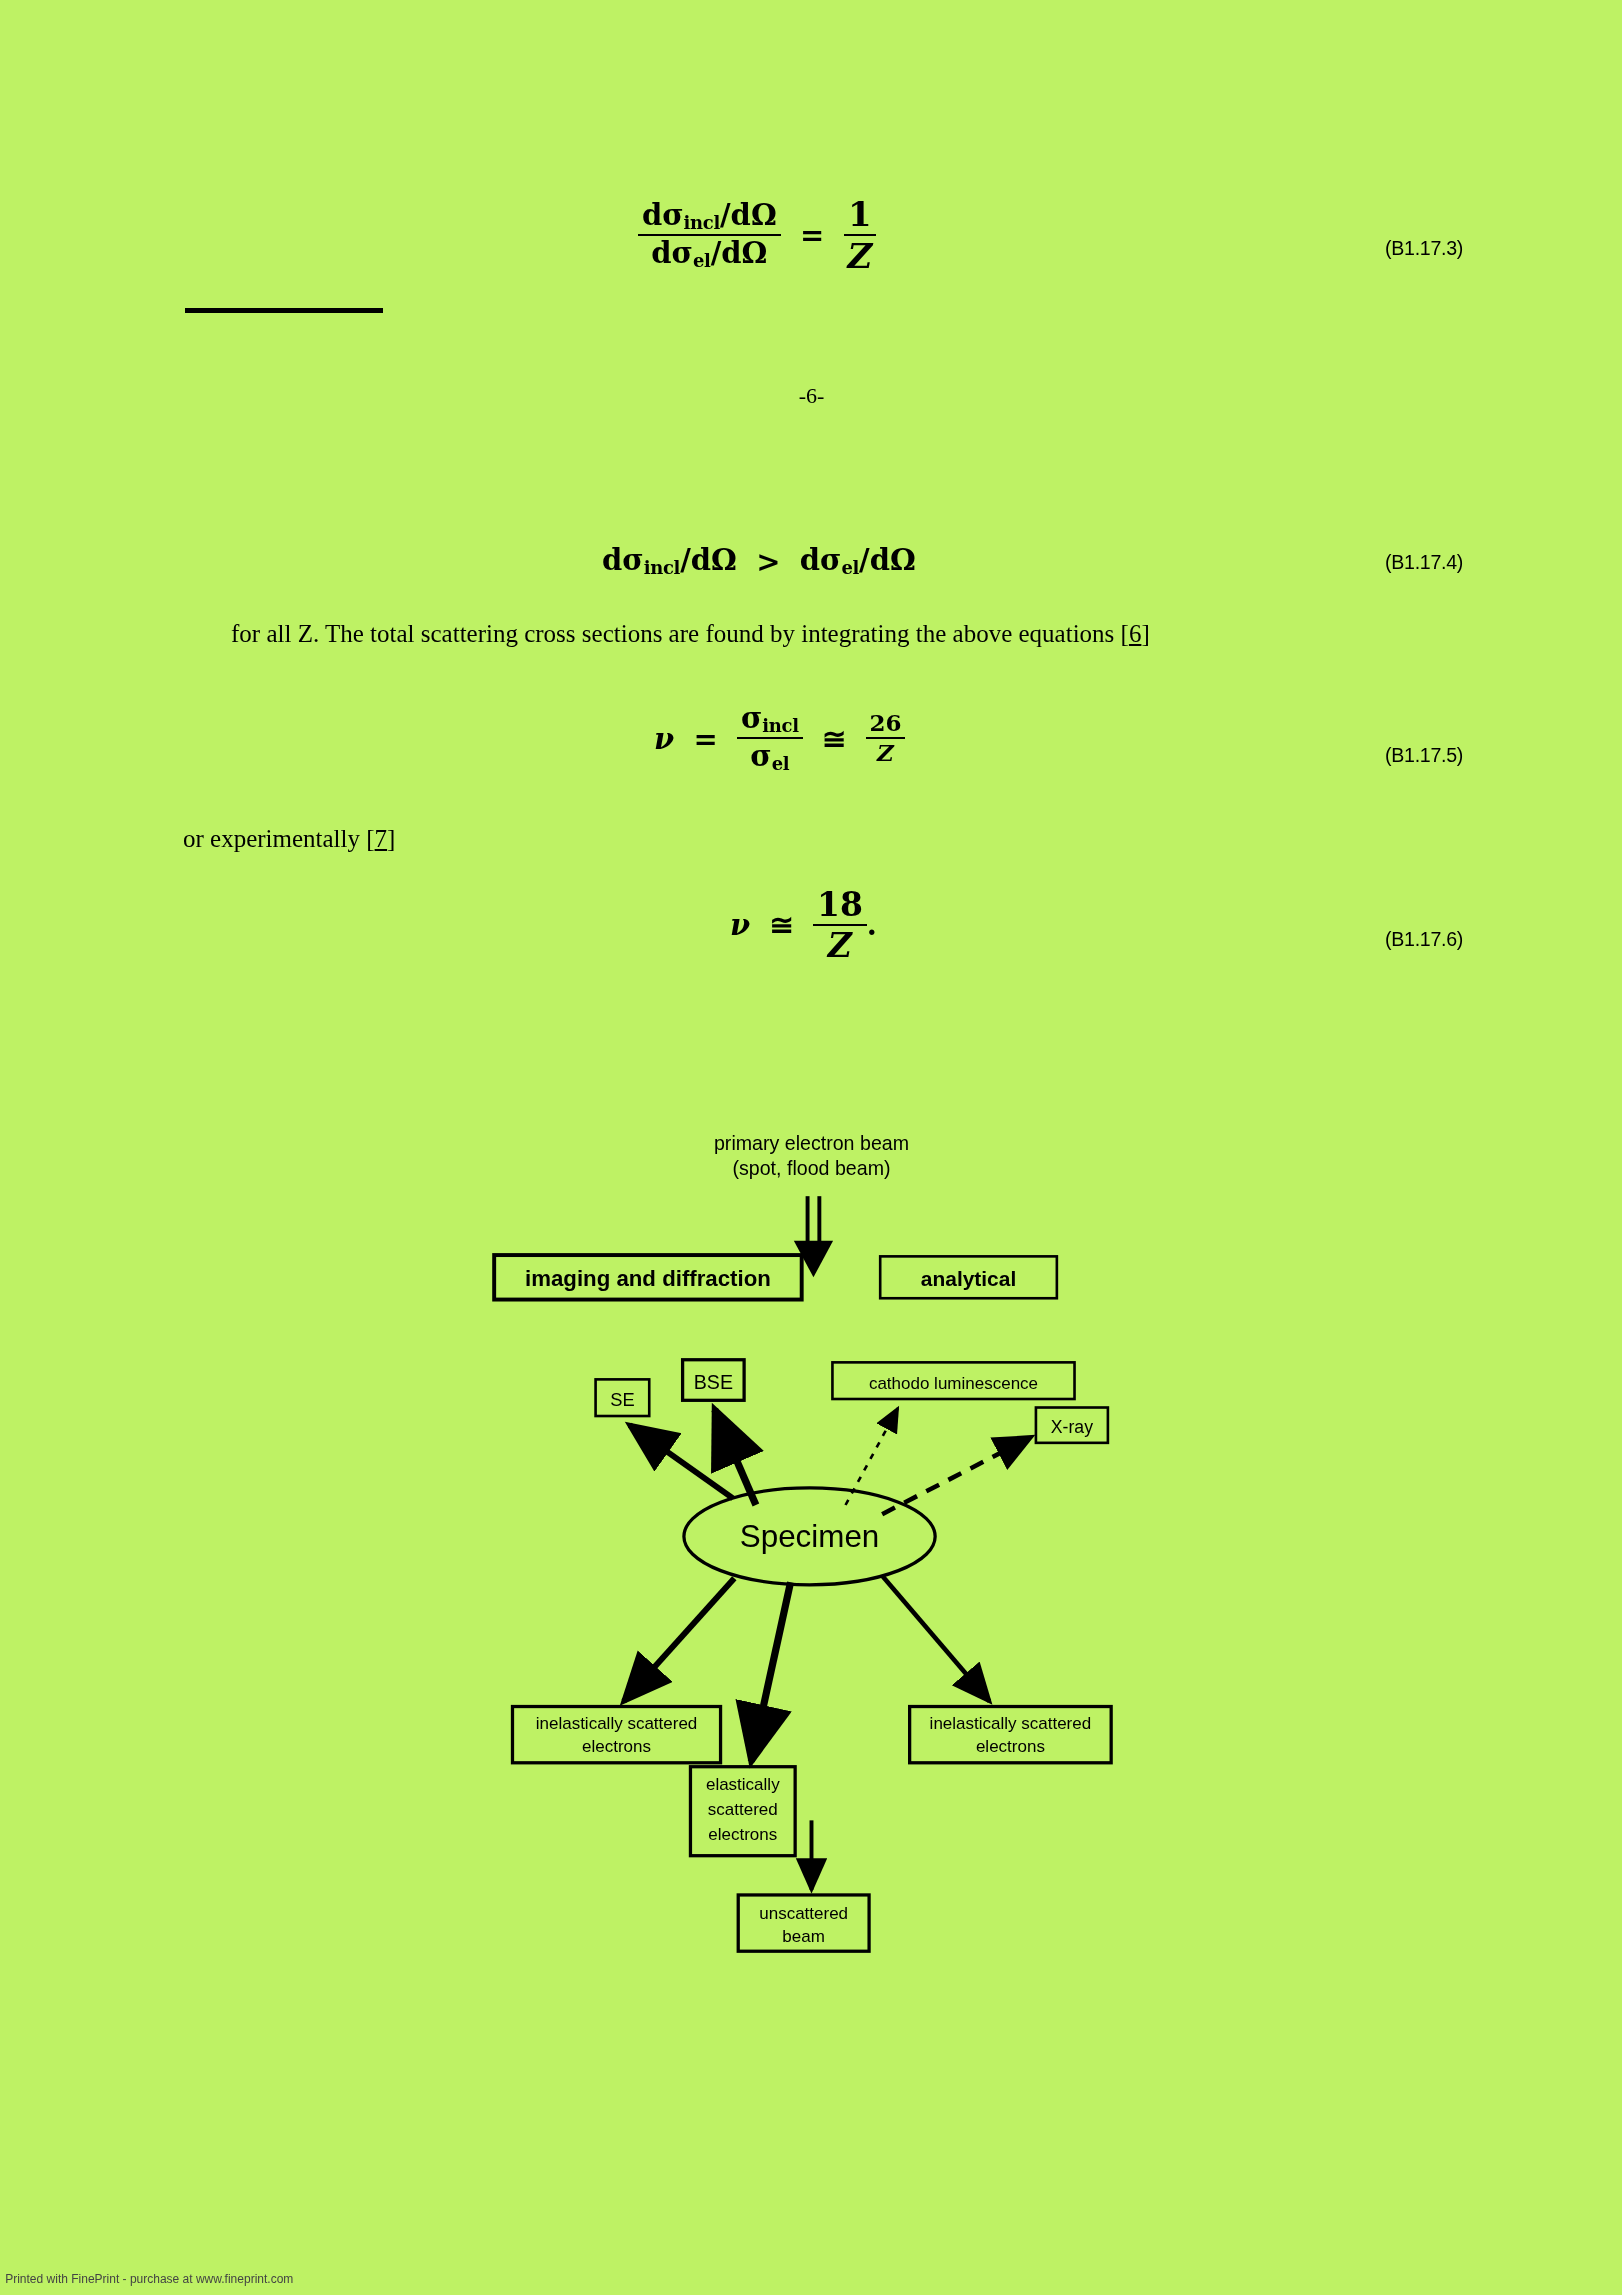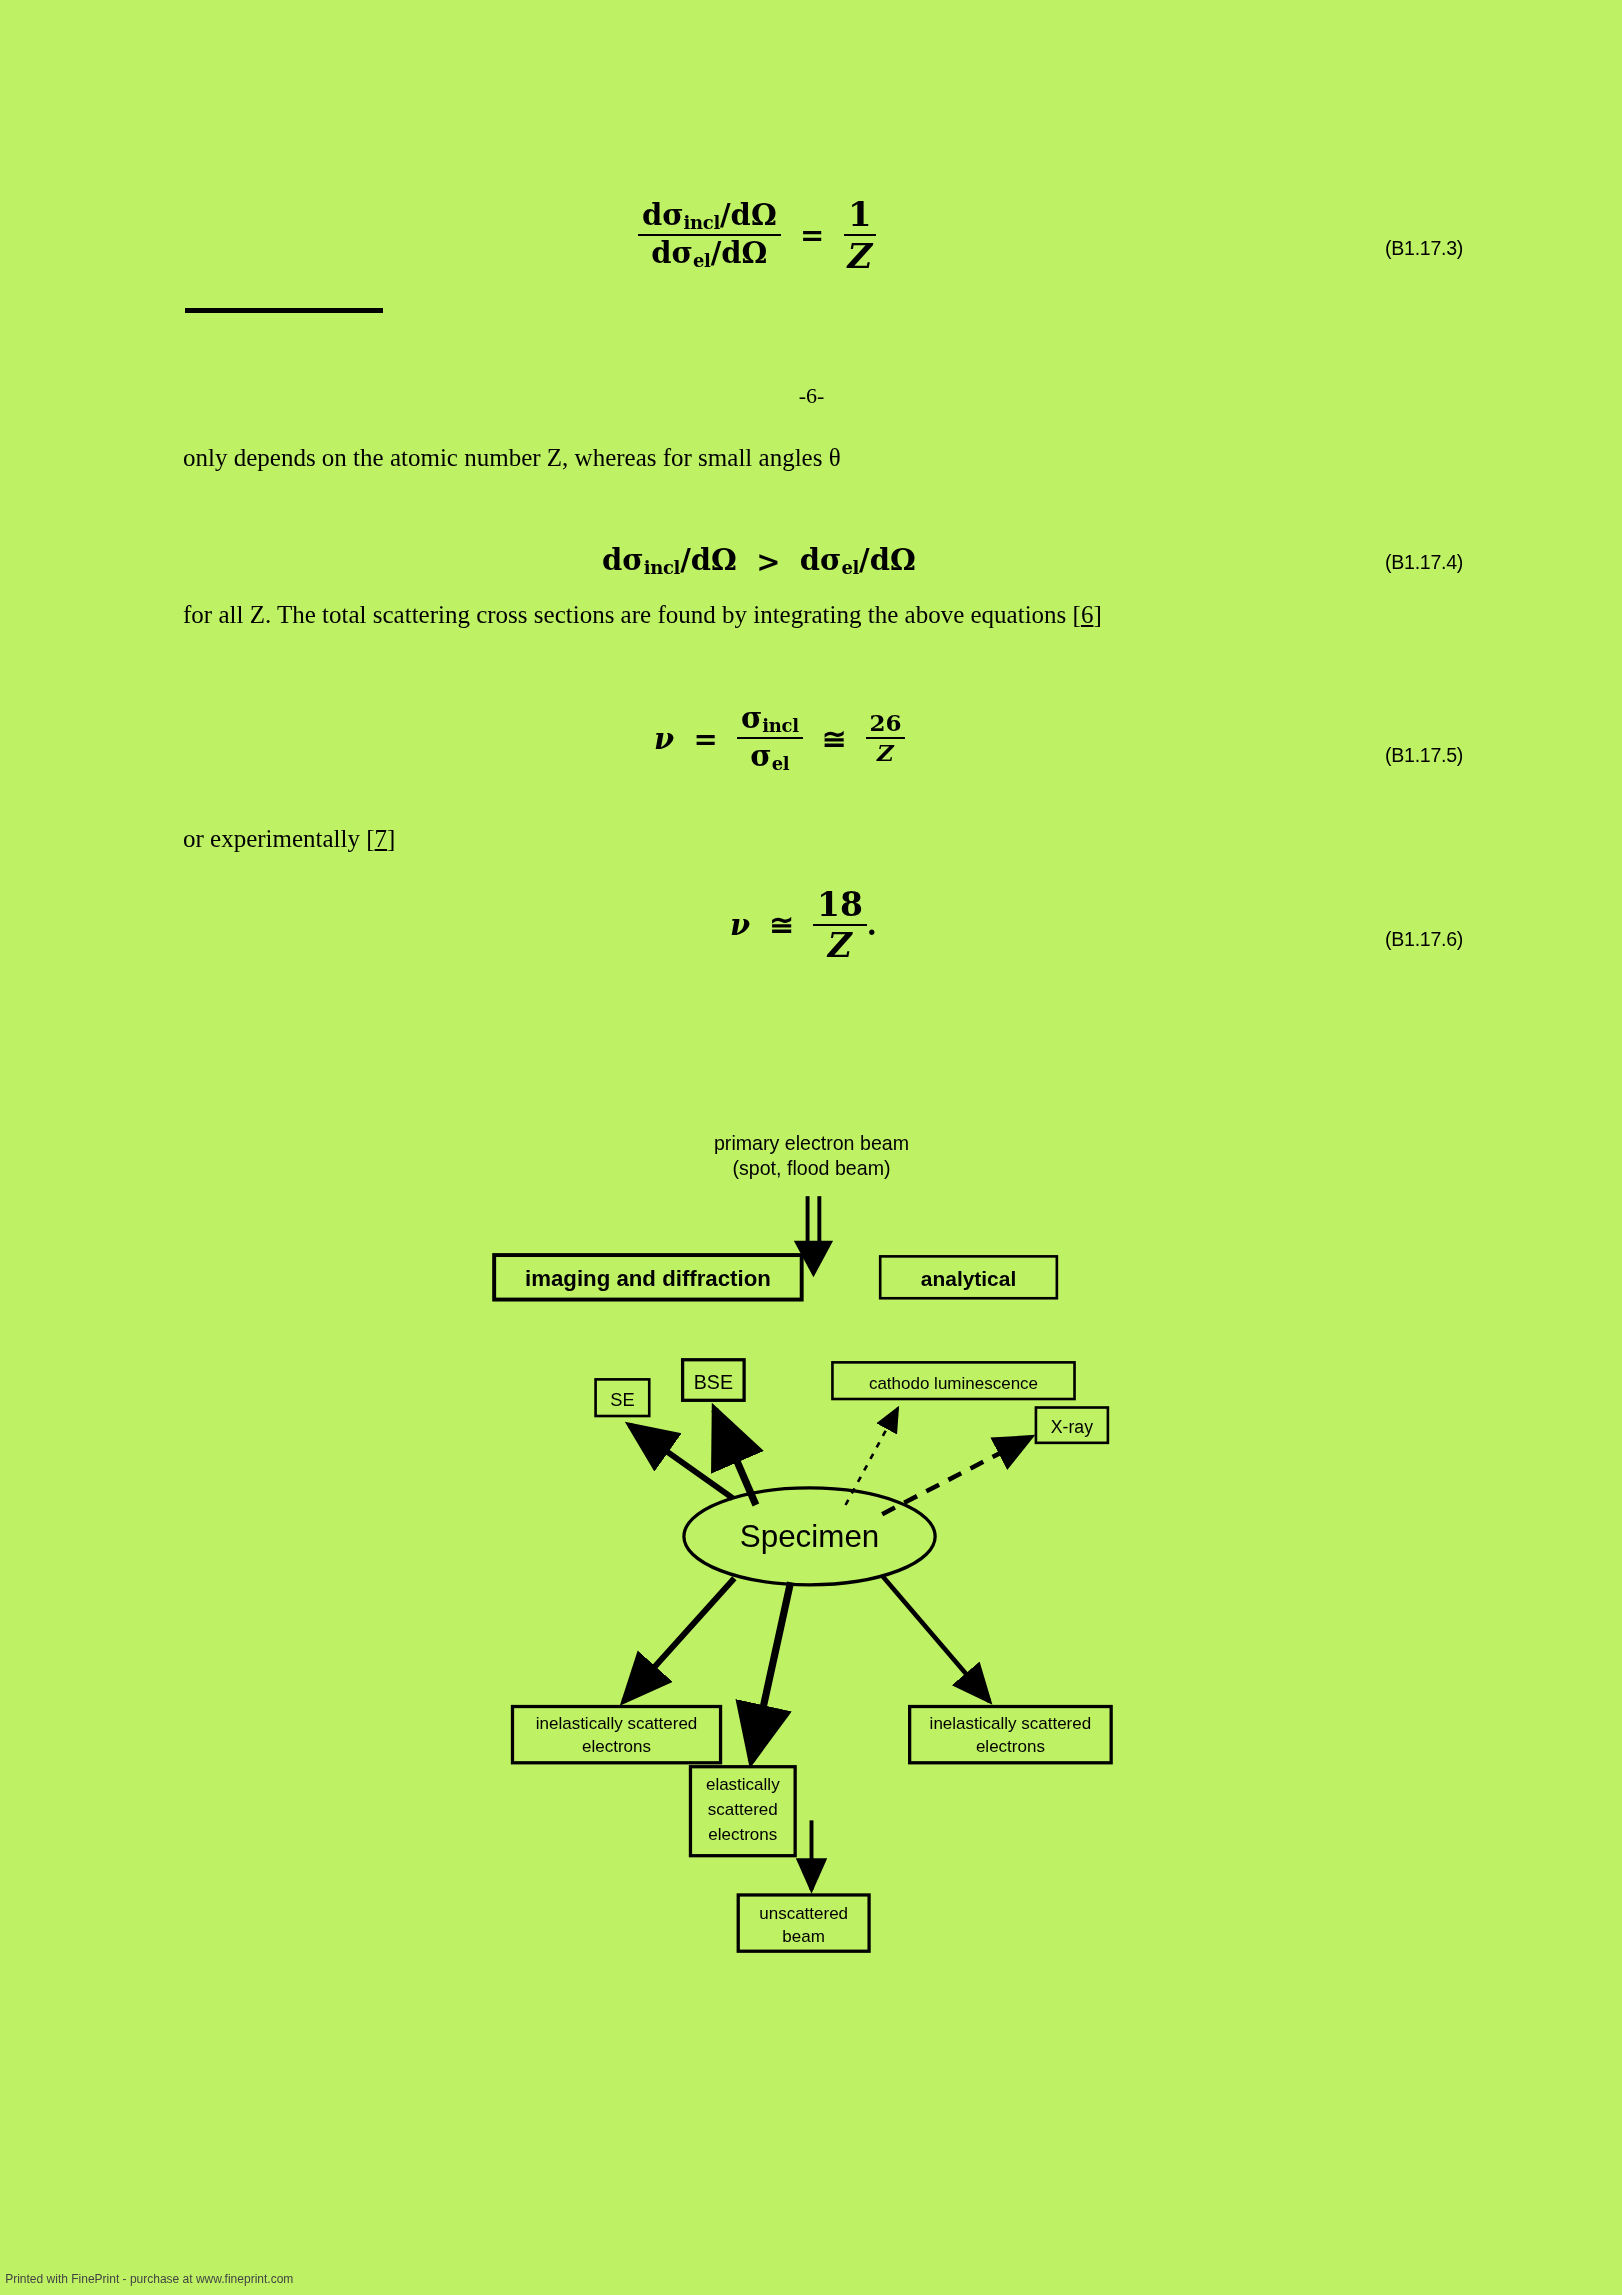--- a/index.html
+++ b/index.html
@@ -152,32 +152,31 @@
         <span class="den italic-var">Z</span>
       </span>
     </div>
     <div class="eq-tag" style="top:41px;">(B1.17.3)</div>
   </div>
 
   <div class="hrule"></div>
 
   <div class="pagenum" style="top:383px;">-6-</div>
 
-  <div class="bodytext" style="top:440px;">only depends on the atomic number Z, whereas for small angles θ</div>
 
   <div class="eq-row" style="top:543px;">
     <div class="eq-body" style="left:602px; top:0px; font-size:29px;text-align:right;">
       <span>dσ</span><span class="sub">incl</span><span>/dΩ</span>
       <span class="op">&gt;</span>
       <span>dσ</span><span class="sub">el</span><span>/dΩ</span>
     </div>
     <div class="eq-tag" style="top:7.9px;">(B1.17.4)</div>
   </div>
 
-  <div class="bodytext" style="top:597px;"><span>for all Z. The total scattering cross sections are found by integrating the above equations [</span><span class="u-ref">6</span><span>]</span></div>
+  <div class="bodytext" style="top:616px;margin-left:48px;"><span>for all Z. The total scattering cross sections are found by integrating the above equations [</span><span class="u-ref">6</span><span>]</span></div>
 
   <div class="eq-row" style="top:703px;">
     <div class="eq-body" style="left:654px; top:0px; font-size:29px;">
       <span class="italic-var" style="vertical-align:middle;">ν</span>
       <span class="op">=</span>
       <span class="frac">
         <span class="num"><span>σ</span><span class="sub">incl</span></span>
         <span class="den"><span>σ</span><span class="sub">el</span></span>
       </span>
       <span class="op">≅</span>

